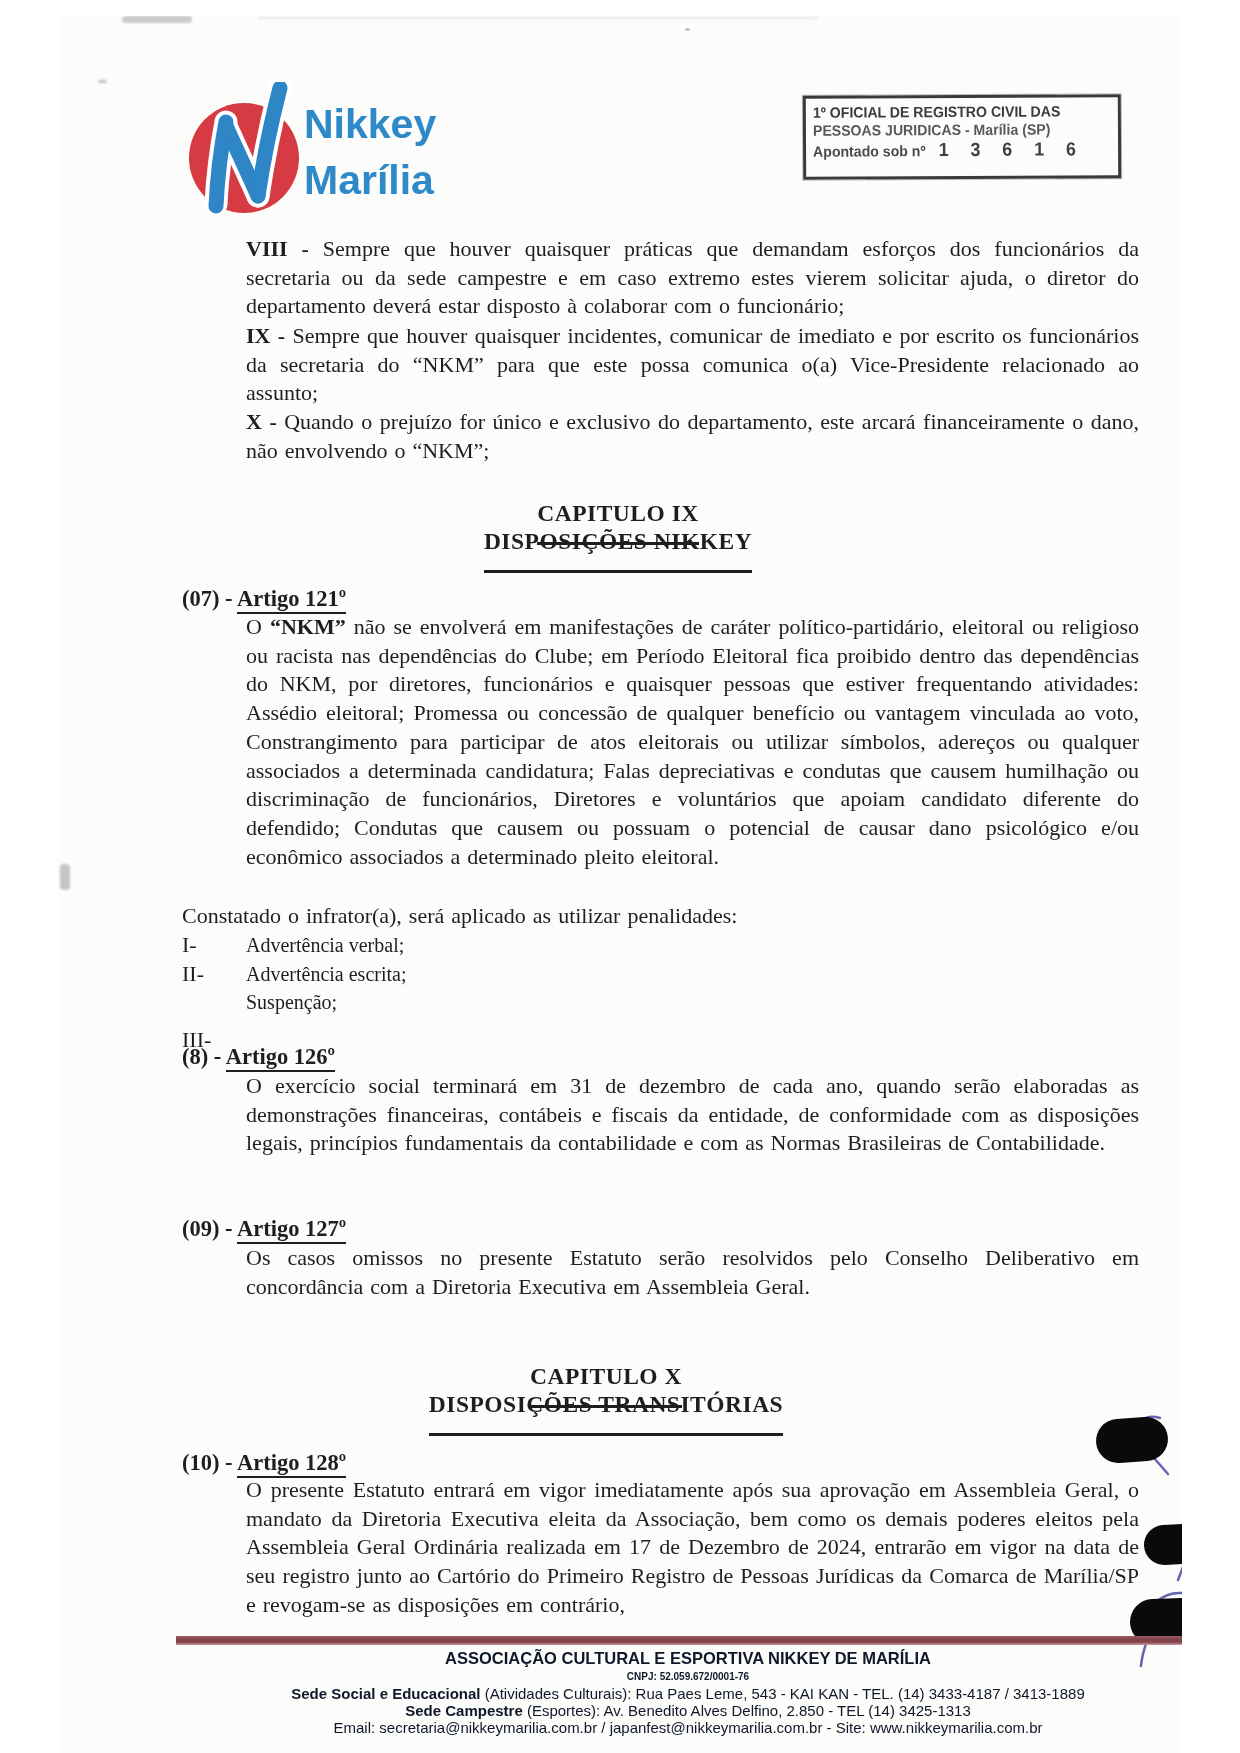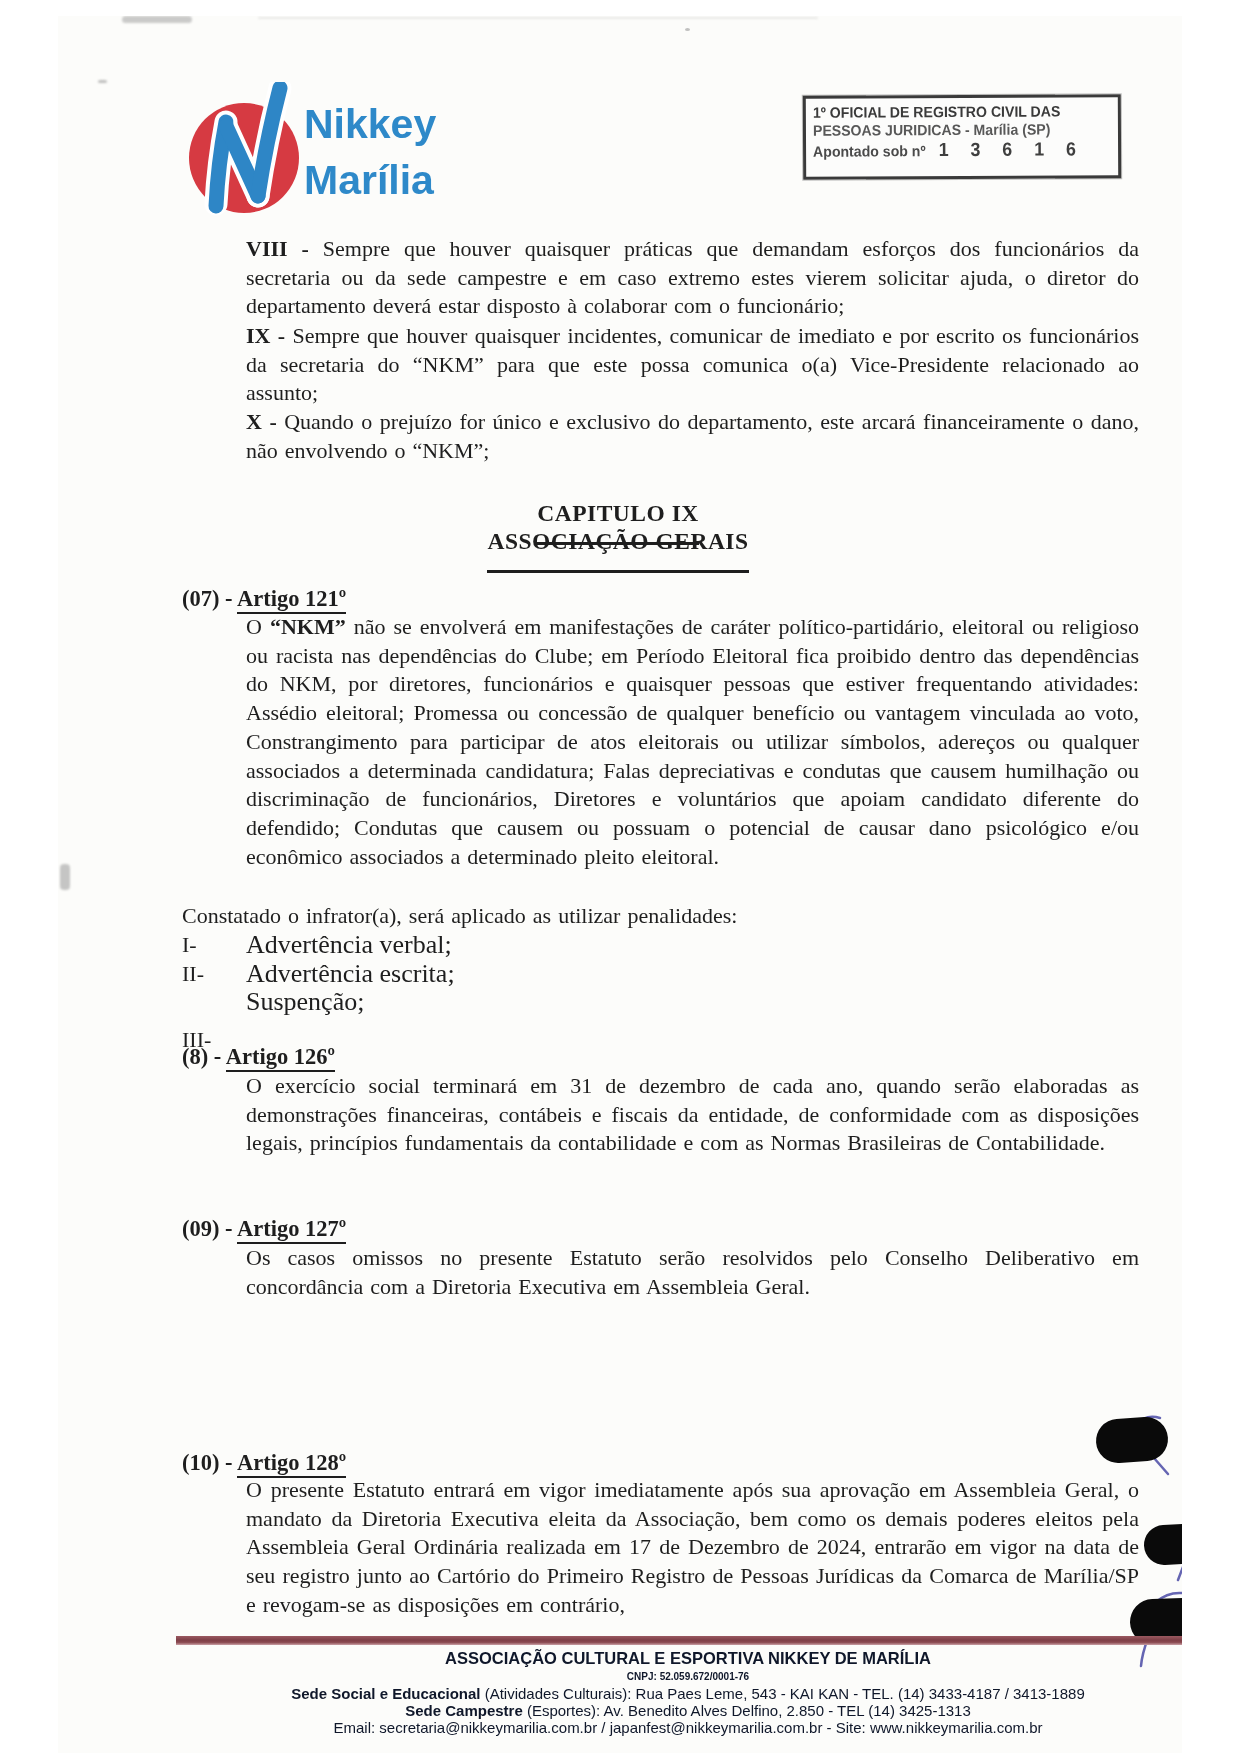--- a/index.html
+++ b/index.html
@@ -36,21 +36,21 @@
     font-size:22px;line-height:28.7px;word-spacing:1.5px;
   }
   .outdent{left:124px;width:957px;}
   .b{font-weight:bold;}
   .art-head{position:absolute;left:124px;font-size:22.5px;font-weight:bold;white-space:nowrap;}
   .art-head .t{border-bottom:2.5px solid #1e1e1e;padding-bottom:1px;}
   .chap{position:absolute;left:124px;width:872px;text-align:center;
     font-size:23.5px;font-weight:bold;line-height:27.5px;}
   .chap .u{border-bottom:3px solid #1e1e1e;padding-bottom:16px;letter-spacing:.5px;}
   .list-num{position:absolute;left:124px;font-size:22px;line-height:28.7px;}
-  .list-text{position:absolute;left:188px;font-size:26px;line-height:28.7px;}
+  .list-text{position:absolute;left:188px;font-size:20px;line-height:28.7px;}
   
   .pill{position:absolute;background:#0a0a0a;}
   .pen{position:absolute;left:950px;top:1230px;}
   
   .rule{position:absolute;left:118px;top:1620px;width:1026px;height:9px;
     background:linear-gradient(#9b5a61 0%,#7e3f47 45%,#8a4950 70%,#caa0a5 100%);}
   .footer{
     position:absolute;left:20px;top:1633px;width:1220px;text-align:center;
     font-family:"Liberation Sans", sans-serif;color:#0f172a;font-size:15px;line-height:17px;
   }
@@ -104,21 +104,21 @@
   </div>
   <div class="para" style="top:306px;">
     <span class="b">IX -</span><span> Sempre que houver quaisquer incidentes, comunicar de imediato e por escrito os funcionários da secretaria do “NKM” para que este possa comunica o(a) Vice-Presidente relacionado ao assunto;</span>
   </div>
   <div class="para" style="top:392px;">
     <span class="b">X -</span><span> Quando o prejuízo for único e exclusivo do departamento, este arcará financeiramente o dano, não envolvendo o “NKM”;</span>
   </div>
 
   <div class="chap" style="top:484px;">
     <div><span class="u">CAPITULO IX</span></div>
-    <div><span class="u">ASSOCIAÇÃO GERAIS</span></div>
+    <div><span class="u">DISPOSIÇÕES NIKKEY</span></div>
   </div>
 
   <div class="art-head" style="top:570px;">
     <span>(07) - </span><span class="t">Artigo 121º</span>
   </div>
   <div class="para" style="top:597px;">
     <span>O </span><span class="b">“NKM”</span><span> não se envolverá em manifestações de caráter político-partidário, eleitoral ou religioso ou racista nas dependências do Clube;  em Período Eleitoral fica proibido dentro das dependências do NKM, por diretores, funcionários e quaisquer pessoas que estiver frequentando atividades: Assédio eleitoral; Promessa ou concessão de qualquer benefício ou vantagem vinculada ao voto, Constrangimento para participar de atos eleitorais ou utilizar símbolos, adereços ou qualquer associados a determinada candidatura; Falas depreciativas e condutas que causem humilhação ou discriminação de funcionários, Diretores e voluntários que apoiam candidato diferente do defendido; Condutas que causem ou possuam o potencial de causar dano psicológico e/ou econômico associados a determinado pleito eleitoral.</span>
   </div>
 
   <div class="para outdent" style="top:886px;text-align:left;">Constatado o infrator(a), será aplicado as utilizar penalidades:</div>
@@ -132,20 +132,24 @@
   <div class="art-head" style="top:1028px;">
     <span>(8) - </span><span class="t">Artigo 126º</span>
   </div>
   <div class="para" style="top:1056px;">O exercício social terminará em 31 de dezembro de cada ano, quando serão elaboradas as demonstrações financeiras, contábeis e fiscais da entidade, de conformidade com as disposições legais, princípios fundamentais da contabilidade e com as Normas Brasileiras de Contabilidade.</div>
 
   <div class="art-head" style="top:1200px;">
     <span>(09) - </span><span class="t">Artigo 127º</span>
   </div>
   <div class="para" style="top:1228px;">Os casos omissos no presente Estatuto serão resolvidos pelo Conselho Deliberativo em concordância com a Diretoria Executiva em Assembleia Geral.</div>
 
+  <div class="chap" style="top:1347px;left:112px;">
+    <div><span class="u">CAPITULO X</span></div>
+    <div><span class="u">DISPOSIÇÕES TRANSITÓRIAS</span></div>
+  </div>
 
   <div class="art-head" style="top:1434px;">
     <span>(10) - </span><span class="t">Artigo 128º</span>
   </div>
   <div class="para" style="top:1460px;">O presente Estatuto entrará em vigor imediatamente após sua aprovação em Assembleia Geral, o mandato da Diretoria Executiva eleita da Associação, bem como os demais poderes eleitos pela Assembleia Geral Ordinária realizada em 17 de Dezembro de 2024, entrarão em vigor na data de seu registro junto ao Cartório do Primeiro Registro de Pessoas Jurídicas da Comarca de Marília/SP e revogam-se as disposições em contrário,</div>
 
   <svg class="pen" width="290" height="430" viewBox="0 0 290 430">
     <g fill="none" stroke="#4b4ba6" stroke-width="2.5" stroke-linecap="round" opacity=".85">
       <path d="M242,8 L233,30"></path>
       <path d="M128,178 Q138,168 152,172"></path>

